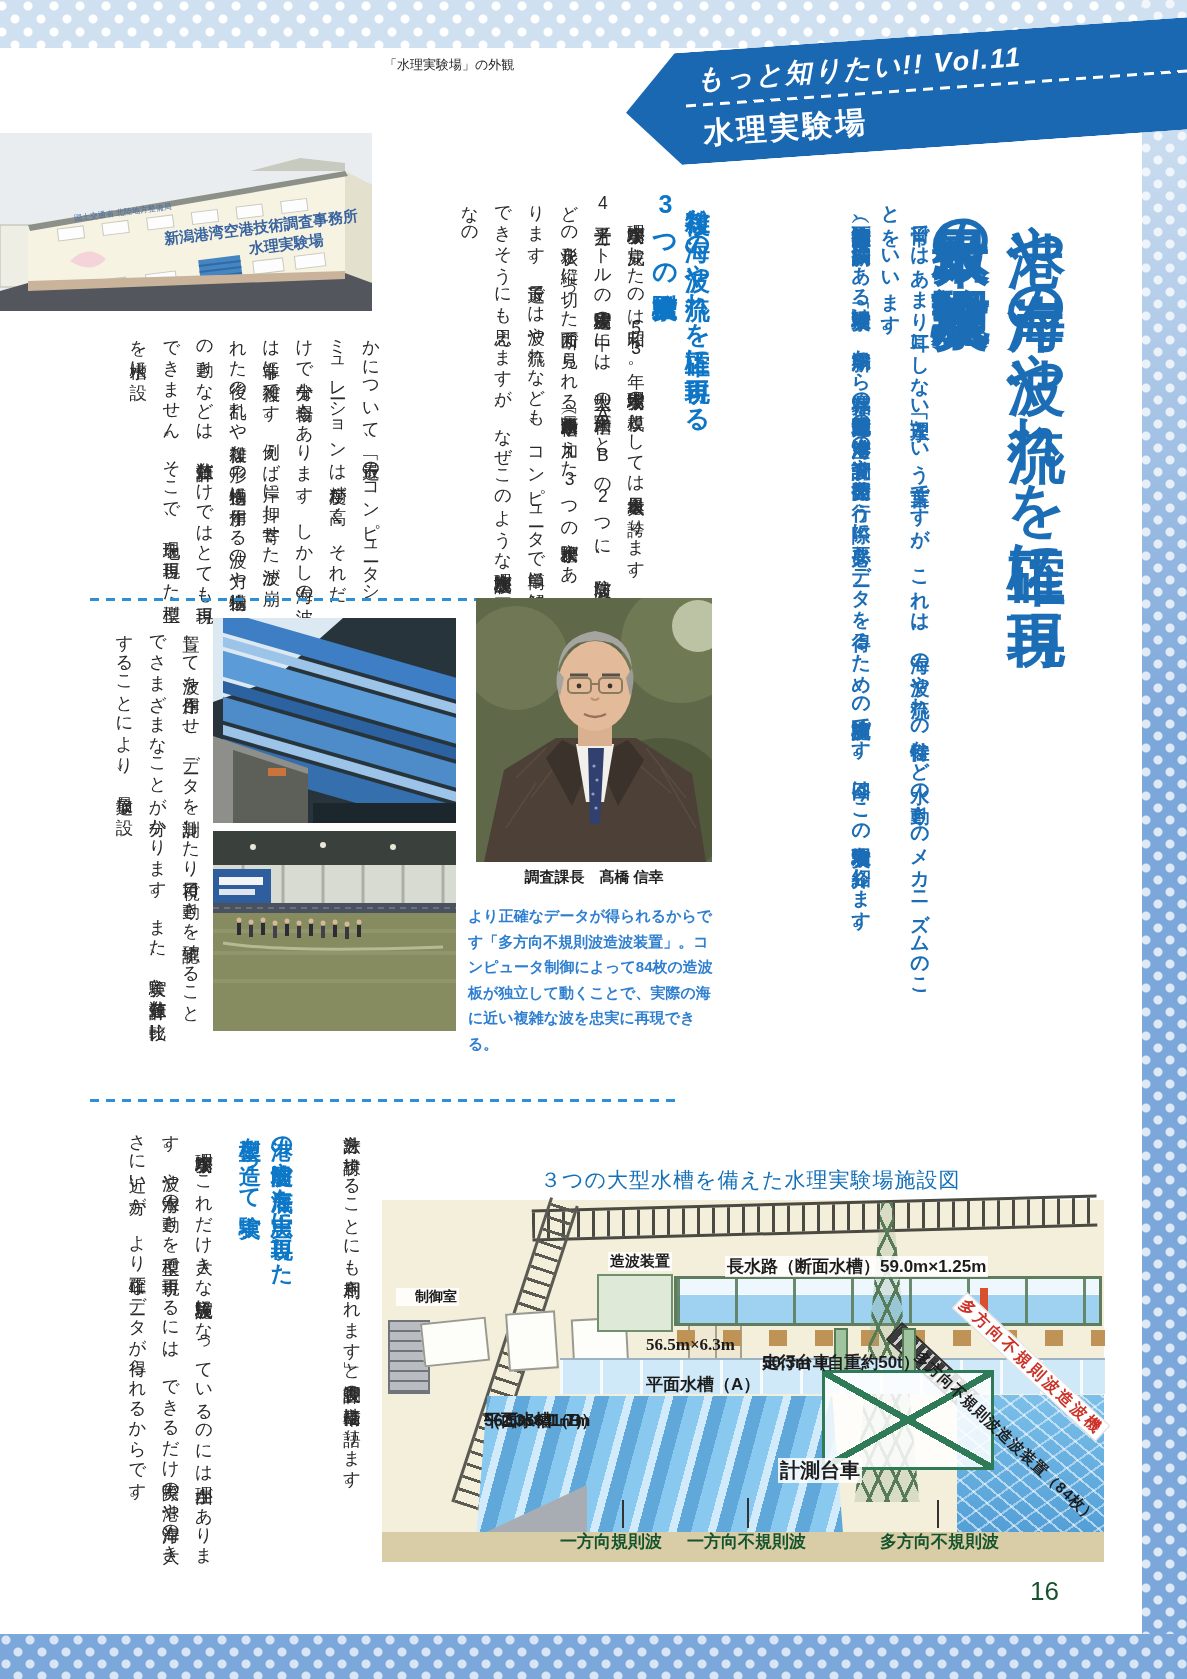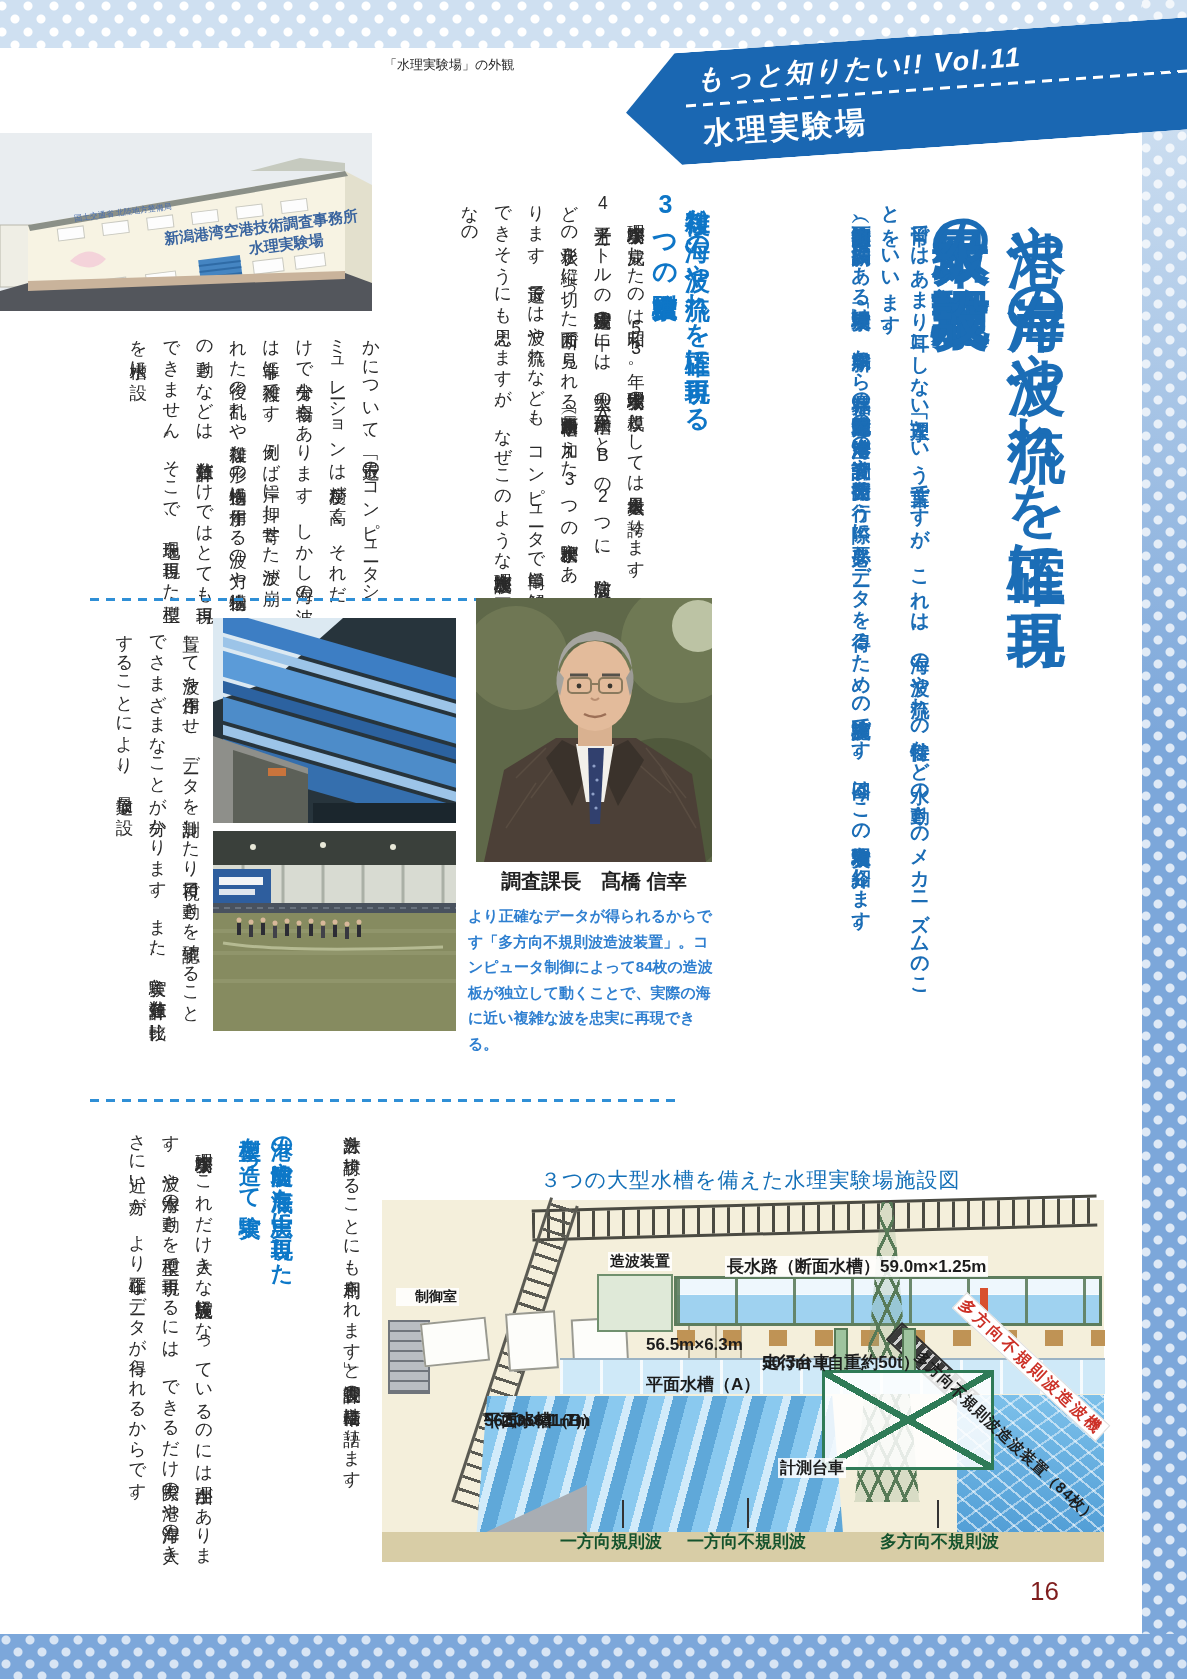--- a/index.html
+++ b/index.html
@@ -42,21 +42,21 @@
   .h-sec2{font-size:22px;font-weight:bold;color:#0d78c8;line-height:1.45;}
 
   .dashline{position:absolute;height:3px;
     background:repeating-linear-gradient(90deg,#2f8fd6 0 9px,rgba(255,255,255,0) 9px 16px);}
 
   .photo{position:absolute;overflow:hidden;}
   .photo svg{display:block;}
 
   .cap-exterior{position:absolute;left:384px;top:56px;font-size:13px;color:#222;text-align:center;}
   .cap-portrait{position:absolute;left:476px;top:868px;width:236px;text-align:center;
-    font-size:20px;font-weight:bold;color:#222;}
+    font-size:15px;font-weight:bold;color:#222;}
   .note-box{position:absolute;left:468px;top:903px;width:246px;font-size:15px;line-height:1.7;
     color:#2e7fd0;font-weight:bold;}
 
   
   .dg-title{position:absolute;left:540px;top:1166px;font-size:21px;font-weight:normal;color:#1470b8;letter-spacing:1px;}
   .illo{position:absolute;left:382px;top:1200px;width:722px;height:362px;background:#f4efdb;}
   .illo *{position:absolute;box-sizing:border-box;}
   .truss{left:150px;top:2px;width:565px;height:32px;border-top:3px solid #4a4a42;border-bottom:3px solid #4a4a42;
     background:repeating-linear-gradient(90deg,#4a4a42 0 3px,rgba(0,0,0,0) 3px 15px);transform:rotate(-1.5deg);}
   .stairs{left:118px;top:-6px;width:30px;height:320px;transform:rotate(18deg);
@@ -99,21 +99,21 @@
                      linear-gradient(to bottom right,rgba(0,0,0,0) 48%,#2f7b57 48% 52%,rgba(0,0,0,0) 52%);}
   .pillar{width:14px;height:44px;background:#9fc49f;border:2px solid #577a57;top:128px;}
   .dg-label{position:absolute;font-size:17px;font-weight:bold;color:#1c1c1c;background:rgba(255,255,255,.85);
     padding:0 2px;white-space:nowrap;line-height:1.25;}
   .dg-label.sm{font-size:14px;padding-left:19px;}
   .dg-red{color:#cc3026;background:#fff;border:1px solid #ddd;letter-spacing:3px;transform:rotate(43deg);transform-origin:0 0;}
   .dg-diag{background:rgba(255,255,255,0);letter-spacing:1px;transform:rotate(43deg);transform-origin:0 0;font-size:15px;}
   .tick{width:2px;background:#333;}
   .wavelab{position:absolute;font-size:17px;font-weight:bold;color:#14532d;background:rgba(255,255,255,0);white-space:nowrap;}
 
-  .pagenum{position:absolute;left:1030px;top:1576px;font-size:26px;color:#7f1d1d;}
+  .pagenum{position:absolute;left:1030px;top:1576px;font-size:26px;color:#14532d;}
 </style>
 </head>
 <body>
 
 <div class="page">
 
   <div class="band band-top"></div>
   <div class="band band-right"></div>
   <div class="band band-bottom"></div>
 
@@ -307,32 +307,32 @@
     <div class="floor"></div>
     <div class="pillar" style="left:452px;"></div>
     <div class="pillar" style="left:520px;"></div>
     <div class="mcart"></div>
 
     <div class="dg-label sm" style="left:14px;top:88px;">制御室</div>
     <div class="dg-label" style="left:226px;top:52px;font-size:15px;">造波装置</div>
     <div class="dg-label" style="left:343px;top:56px;">長水路（断面水槽）59.0m×1.25m</div>
     <div class="dg-label" style="left:262px;top:134px;">
       <span style="display:block;margin-top:40px;">平面水槽（A）</span>
-      <span style="display:block;">56.5m×6.3m</span>
+      <span style="display:block;font-family:Liberation Serif, serif;">56.5m×6.3m</span>
     </div>
     <div class="dg-label" style="left:378px;top:152px;">
       <span style="display:block;">走行台車</span>
       <span style="display:block;">50.3m（自重約50t）</span>
     </div>
     <div class="dg-label" style="left:100px;top:210px;background:rgba(255,255,255,.7);">
       <span style="display:block;">平面水槽（B）</span>
       <span style="display:block;">56.5m×41.7m</span>
       <span style="display:block;">（2,356.1㎡）</span>
     </div>
-    <div class="dg-label" style="left:396px;top:258px;font-size:16px;">計測台車</div>
+    <div class="dg-label" style="left:396px;top:258px;font-size:20px;">計測台車</div>
     <div class="dg-label dg-red" style="left:585px;top:92px;font-size:16px;">多方向不規則波造波機</div>
     <div class="dg-label dg-diag" style="left:540px;top:146px;">多方向不規則波造波装置（84枚）</div>
 
     <div class="tick" style="left:240px;top:300px;height:28px;"></div>
     <div class="tick" style="left:365px;top:298px;height:30px;"></div>
     <div class="tick" style="left:555px;top:300px;height:28px;"></div>
     <div class="wavelab" style="left:178px;top:330px;">一方向規則波</div>
     <div class="wavelab" style="left:305px;top:330px;">一方向不規則波</div>
     <div class="wavelab" style="left:498px;top:330px;">多方向不規則波</div>
   </div>

